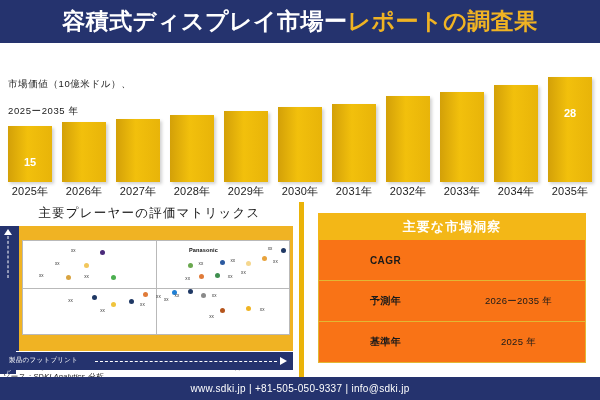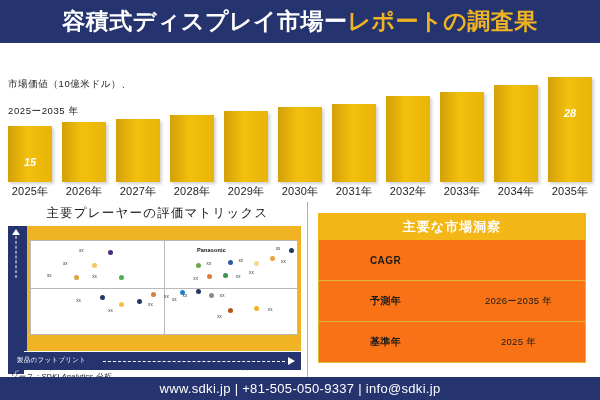--- a/index.html
+++ b/index.html
@@ -66,21 +66,20 @@
     align-items: flex-end;
     justify-content: space-between;
   }
   .bar-col {
     width: 44px;
     display: flex;
     flex-direction: column;
     align-items: center;
     justify-content: flex-end;
     height: 100%;
-    font-style: italic;
   }
   .bar {
     width: 44px;
     background: linear-gradient(to right, #d3a008 0%, #f2c00c 45%, #e8b409 100%);
     box-shadow: 2px 2px 3px rgba(0,0,0,0.18);
     position: relative;
     display: flex;
     align-items: center;
     justify-content: center;
   }
@@ -102,24 +101,24 @@
     width: 44px;
     text-align: center;
     font-size: 11px;
     color: #222222;
     letter-spacing: 0.2px;
   }
 
   
   .matrix-panel {
     position: absolute;
-    left: 8px; top: 202px;
+    left: 0; top: 202px;
     width: 299px; height: 175px;
     background: #ffffff;
-    border-right: 1px solid #eab308;
+    border-right: 5px solid #eab308;
   }
   .matrix-title {
     position: absolute;
     left: 0; right: 0; top: 3px;
     text-align: center;
     font-size: 12.5px;
     color: #1a1a1a;
     letter-spacing: 1.2px;
     font-weight: 500;
   }
@@ -312,21 +311,21 @@
     position: absolute;
     left: 0; bottom: 0;
     width: 600px; height: 23px;
     background: #25336e;
     display: flex;
     align-items: center;
     justify-content: center;
   }
   .footer-text {
     color: #ffffff;
-    font-size: 13px;
+    font-size: 10px;
     letter-spacing: 0.3px;
   }
 </style>
 </head>
 <body>
 
 <div class="poster">
 
   <div class="header">
     <div class="header-title">

